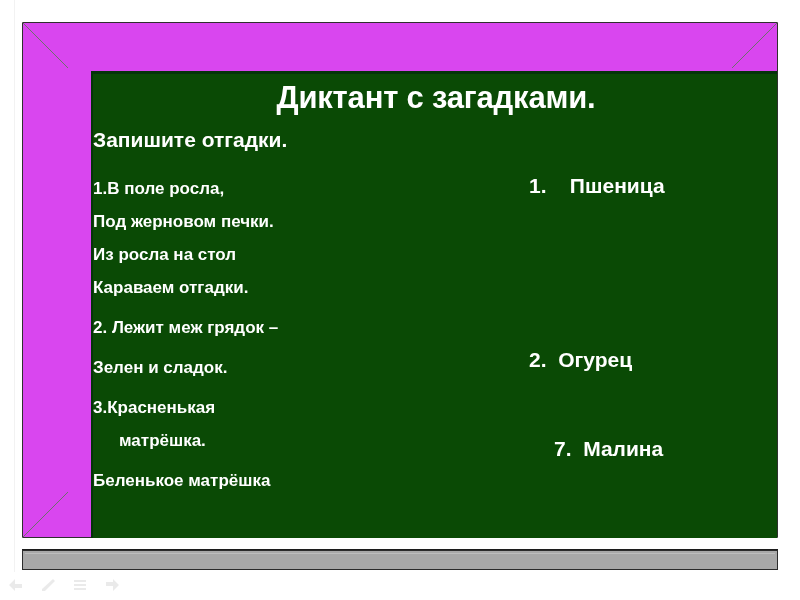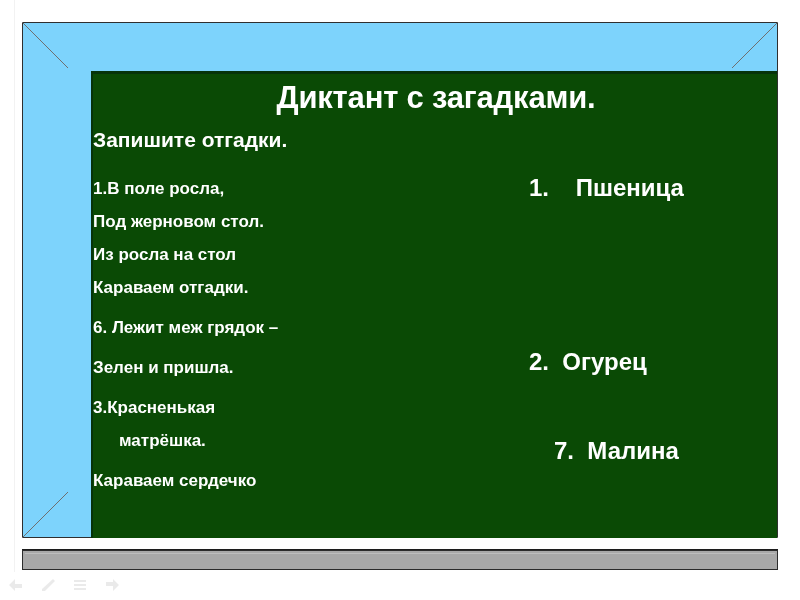--- a/index.html
+++ b/index.html
@@ -31,21 +31,21 @@
     background: #f2f2f2;
   }
 
   
   .board-frame {
     position: absolute;
     left: 22px;
     top: 22px;
     width: 756px;
     height: 516px;
-    background: #7dd3fc;
+    background: #d946ef;
     border: 1px solid #2f2f2f;
     box-sizing: border-box;
   }
   
   .miter {
     position: absolute;
     width: 48px;
     height: 48px;
     pointer-events: none;
   }
@@ -125,21 +125,21 @@
     font-weight: bold;
     line-height: 33px;
     white-space: pre;
   }
   .riddle-line.indent { padding-left: 26px; }
   .riddle-line.gap-before { margin-top: 7px; }
 
   .answer {
     position: absolute;
     color: #ffffff;
-    font-size: 24px;
+    font-size: 21px;
     font-weight: bold;
     white-space: pre;
   }
   .answer-1 { left: 436px; top: 100px; }
   .answer-2 { left: 436px; top: 274px; }
   .answer-3 { left: 461px; top: 363px; }
 
   
   .eraser {
     position: absolute;
@@ -243,28 +243,28 @@
         </svg>
     </div>
 
     <div class="board-surface">
 
       <div class="board-title">Диктант с загадками.</div>
       <div class="board-subtitle">Запишите отгадки.</div>
 
       <div class="riddle-column">
         <div class="riddle-line">1.В поле росла,</div>
-        <div class="riddle-line">Под жерновом стол.</div>
+        <div class="riddle-line">Под жерновом печки.</div>
         <div class="riddle-line">Из росла на стол</div>
         <div class="riddle-line">Караваем отгадки.</div>
-        <div class="riddle-line gap-before">6. Лежит меж грядок –</div>
-        <div class="riddle-line gap-before">Зелен и пришла.</div>
+        <div class="riddle-line gap-before">2. Лежит меж грядок –</div>
+        <div class="riddle-line gap-before">Зелен и сладок.</div>
         <div class="riddle-line gap-before">3.Красненькая</div>
         <div class="riddle-line indent">матрёшка.</div>
-        <div class="riddle-line gap-before">Караваем сердечко</div>
+        <div class="riddle-line gap-before">Беленькое матрёшка</div>
       </div>
 
       <div class="answer answer-1">1.    Пшеница</div>
       <div class="answer answer-2">2.  Огурец</div>
       <div class="answer answer-3">7.  Малина</div>
 
       <div class="chalk-smudge"></div>
       <div class="chalk-smudge-2"></div>
 
       <div class="eraser">

